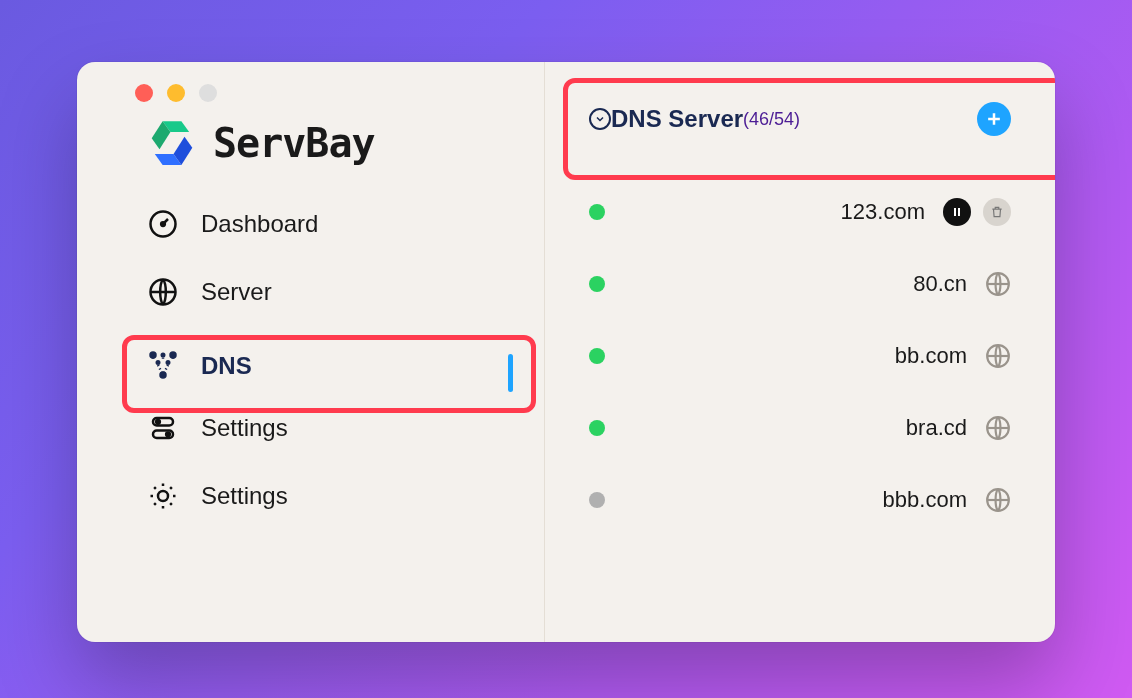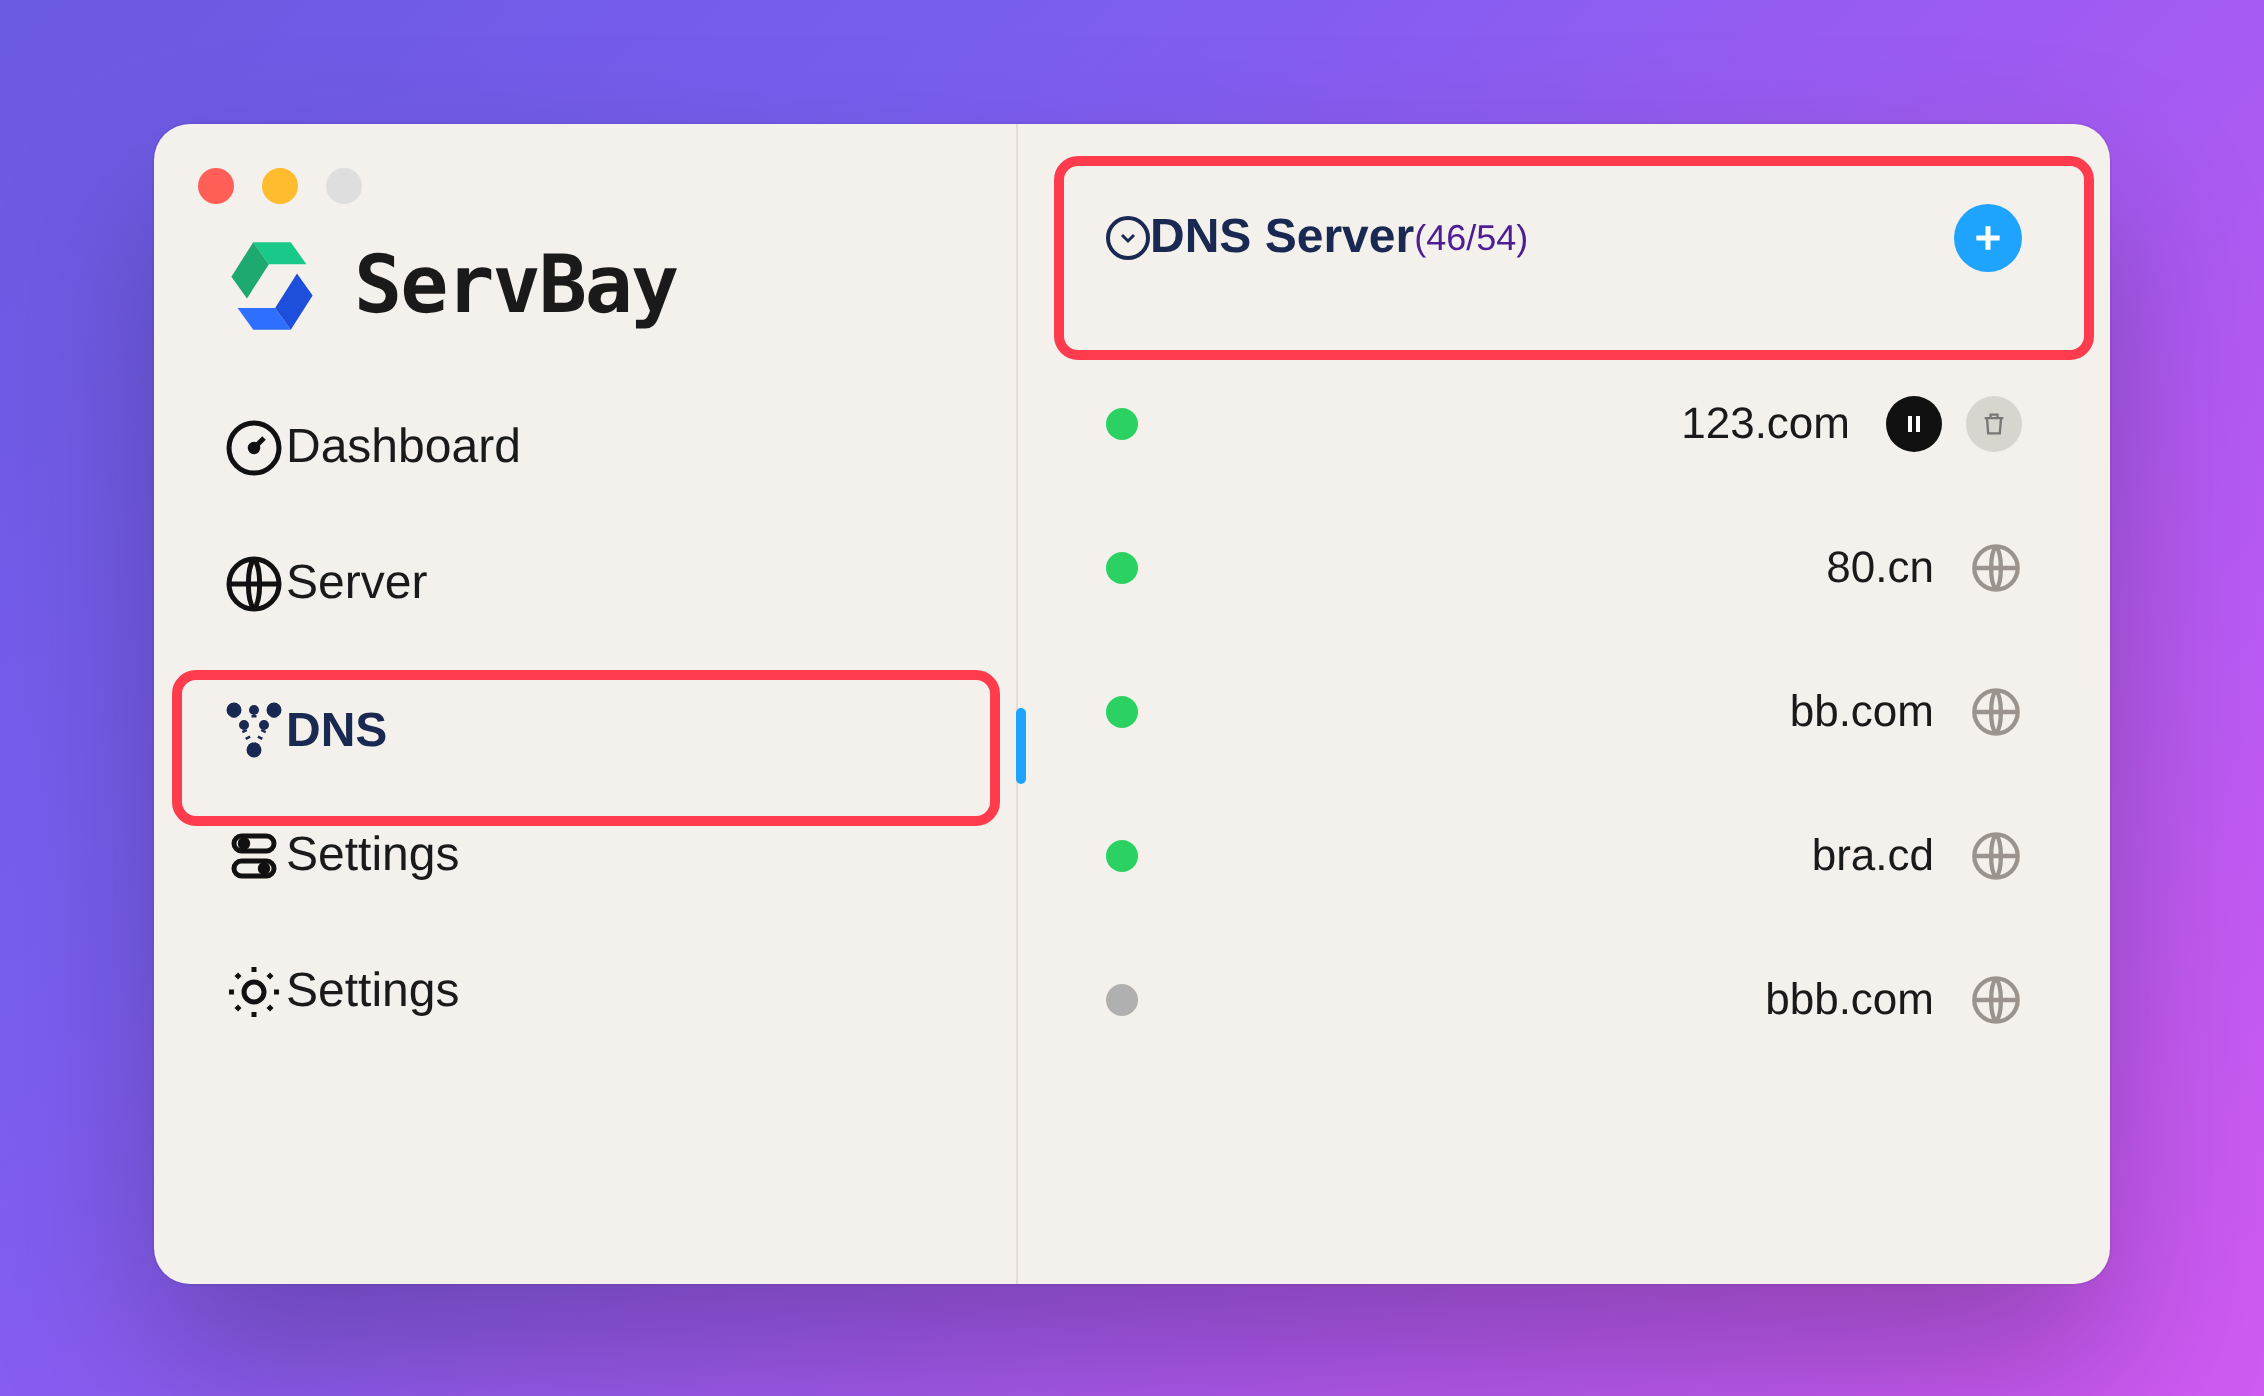--- a/index.html
+++ b/index.html
@@ -21,20 +21,21 @@
     overflow: hidden;
     display: flex;
     position: relative;
   }
   .sidebar {
     width: 432px;
     flex: 0 0 432px;
     border-right: 1px solid #e4ded5;
     padding: 0;
     position: relative;
+    margin-left: 36px;
   }
   .traffic-lights {
     position: absolute;
     top: 22px; left: 22px;
     display: flex; gap: 14px;
   }
   .tl { width: 18px; height: 18px; border-radius: 50%; }
   .tl-red { background: #ff5f57; }
   .tl-yellow { background: #febc2e; }
   .tl-green { background: #dedede; }
@@ -43,21 +44,21 @@
     padding: 56px 30px 16px 34px;
   }
   .brand-logo { width: 50px; height: 50px; }
   .brand-name {
     font-family: ui-monospace, Menlo, Consolas, monospace;
     font-size: 40px; font-weight: 700; letter-spacing: -1px;
     color: #1a1a1a;
   }
   .nav { padding: 6px 0 0 0; }
   .nav-item {
-    display: flex; align-items: center; 
+    display: flex; align-items: center; gap: 22px;
     padding: 14px 34px;
     font-size: 24px;
     color: #1a1a1a;
     cursor: pointer;
     height: 68px;
     position: relative;
   }
   .nav-item .icon-slot { width: 32px; display:flex; justify-content:center; }
   .nav-item.active { color: #1a2952; font-weight: 600; align-items: flex-end; }
   .nav-item svg { width: 30px; height: 30px; }

